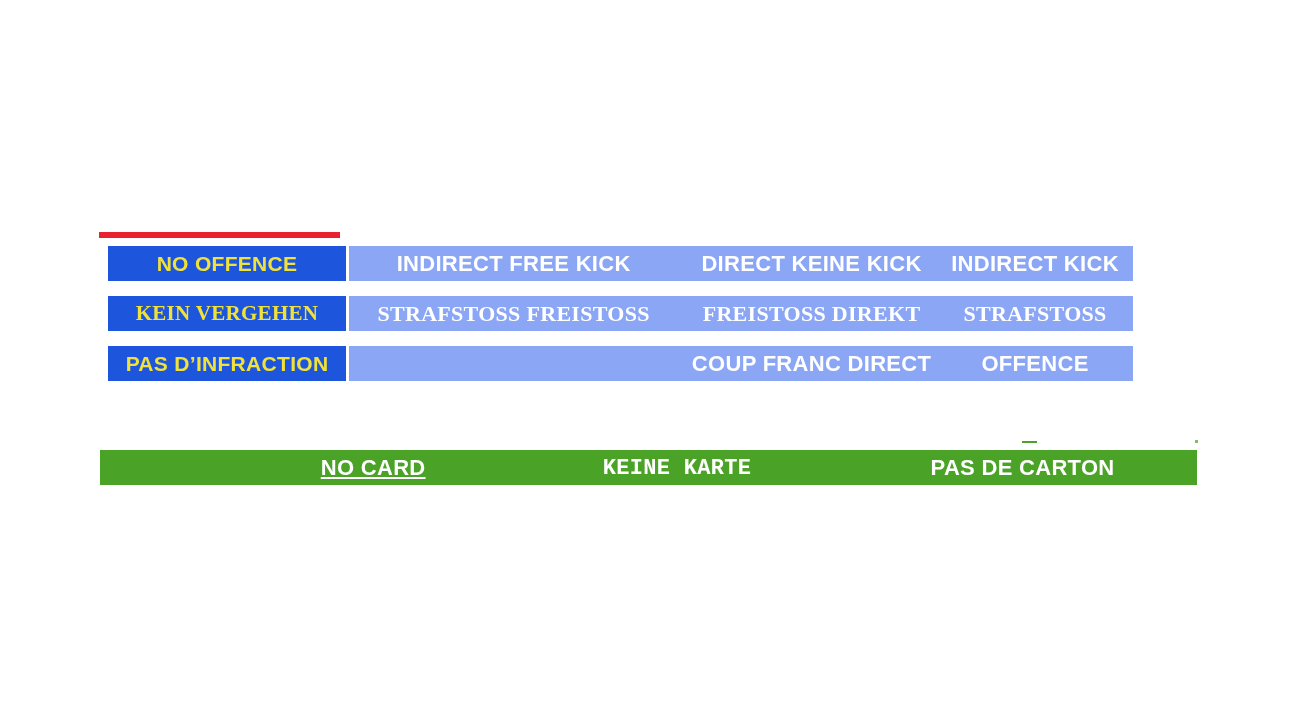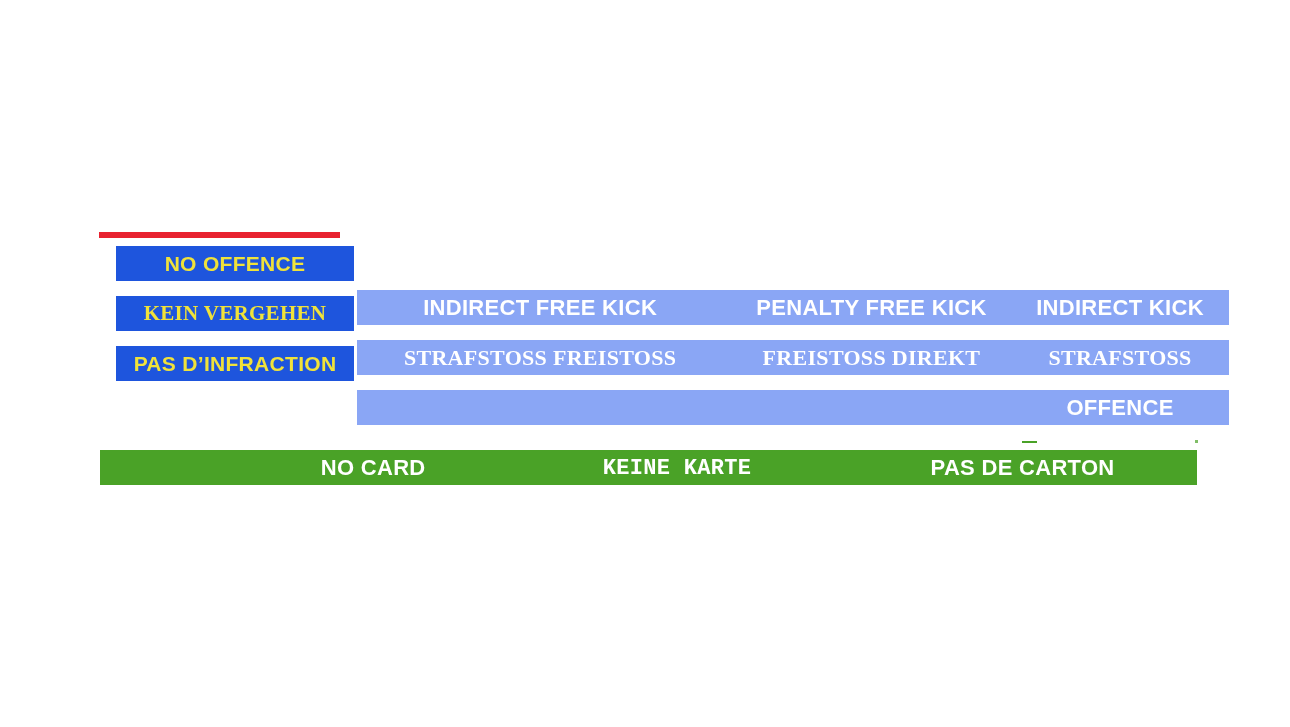--- a/index.html
+++ b/index.html
@@ -10,40 +10,39 @@
     font-family: "Liberation Sans", sans-serif;
   }
   .slide { position: absolute; inset: 0; background: #ffffff; }
 
   .red-rule {
     position: absolute; left: 99px; top: 232px;
     width: 241px; height: 6px;
     background: var(--red, #e82230);
   }
 
-  .row { position: absolute; left: 116px; height: 35px; width: 1097px; border-radius: 17px; }
+  .row { position: absolute; left: 108px; height: 35px; width: 1097px; border-radius: 17px; }
   .row.r0 { top: 246px; }
   .row.r1 { top: 296px; font-family: Liberation Serif, serif; }
   .row.r2 { top: 346px; text-align: center; }
 
   .label-box {
     position: absolute; left: 0; top: 0;
     width: 238px; height: 35px;
     background: var(--royal-blue, #1e55dd);
     display: flex; align-items: center; justify-content: center;
     color: var(--yellow, #f0e23a);
     font-size: 21px; font-weight: bold; letter-spacing: 0.3px;
     white-space: nowrap;
   }
 
   .sanction-bar {
     position: absolute; left: 241px; top: 0;
-    width: 872px; height: 35px;
+    width: 784px; height: 35px;
     background: var(--light-blue, #8aa6f5);
-    margin-top: 44px;
   }
   .sanction-item {
     position: absolute; top: 50%;
     transform: translate(-50%, -50%);
     color: #ffffff; font-size: 22px; font-weight: bold;
     letter-spacing: 0.3px; white-space: nowrap;
   }
   .sanction-item.c0 { left: 21%; }
   .sanction-item.c1 { left: 59%; }
   .sanction-item.c2 { left: 87.5%; }
@@ -52,21 +51,21 @@
     position: absolute; left: 100px; top: 450px;
     width: 1097px; height: 35px;
     background: var(--green, #4aa227);
   }
   .card-item {
     position: absolute; top: 50%;
     transform: translate(-50%, -50%);
     color: #ffffff; font-size: 22px; font-weight: bold;
     letter-spacing: 0.3px; white-space: nowrap;
   }
-  .card-item.c0 { left: 24.9%; }
+  .card-item.c0 { left: 24.9%; text-decoration: underline; }
   .card-item.c1 { left: 52.6%; font-family: Liberation Mono, monospace; }
   .card-item.c2 { left: 84.1%; }
 
   .artifact-dash {
     position: absolute; left: 1022px; top: 441px;
     width: 15px; height: 2px;
     background: var(--green, #4aa227);
   }
   .artifact-dot {
     position: absolute; left: 1195px; top: 440px;
@@ -80,41 +79,42 @@
 <div class="slide">
 
   <div class="red-rule"></div>
 
   <div class="row r0">
     <div class="label-box">
       <span>NO OFFENCE</span>
     </div>
     <div class="sanction-bar">
       <span class="sanction-item c0">INDIRECT FREE KICK</span>
-      <span class="sanction-item c1">PENALTY FREE KICK</span>
+      <span class="sanction-item c1">DIRECT KEINE KICK</span>
       <span class="sanction-item c2">INDIRECT KICK</span>
     </div>
   </div>
 
   <div class="row r1">
     <div class="label-box">
       <span>KEIN VERGEHEN</span>
     </div>
     <div class="sanction-bar">
       <span class="sanction-item c0">STRAFSTOSS FREISTOSS</span>
       <span class="sanction-item c1">FREISTOSS DIREKT</span>
       <span class="sanction-item c2">STRAFSTOSS</span>
     </div>
   </div>
 
   <div class="row r2">
     <div class="label-box">
       <span>PAS D’INFRACTION</span>
     </div>
     <div class="sanction-bar">
+      <span class="sanction-item c1">COUP FRANC DIRECT</span>
       <span class="sanction-item c2">OFFENCE</span>
     </div>
   </div>
 
   <div class="artifact-dash"></div>
   <div class="artifact-dot"></div>
 
   <div class="card-bar">
     <span class="card-item c0">NO CARD</span>
     <span class="card-item c1">KEINE KARTE</span>

